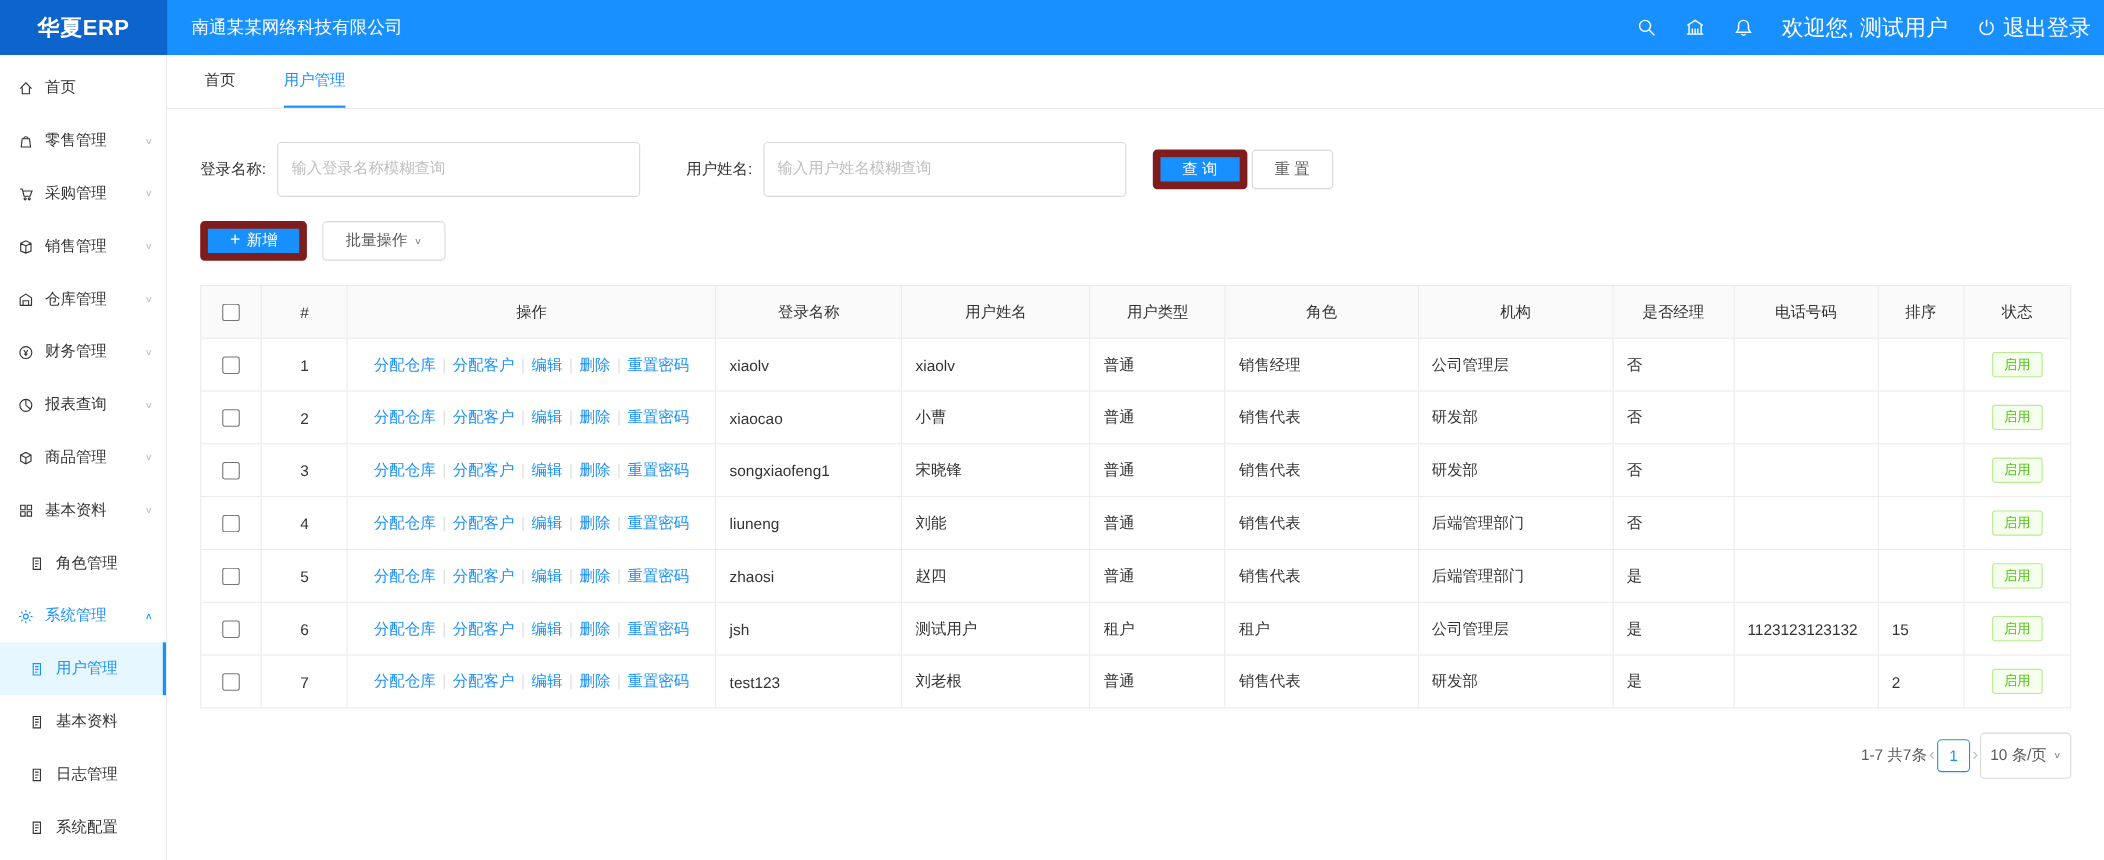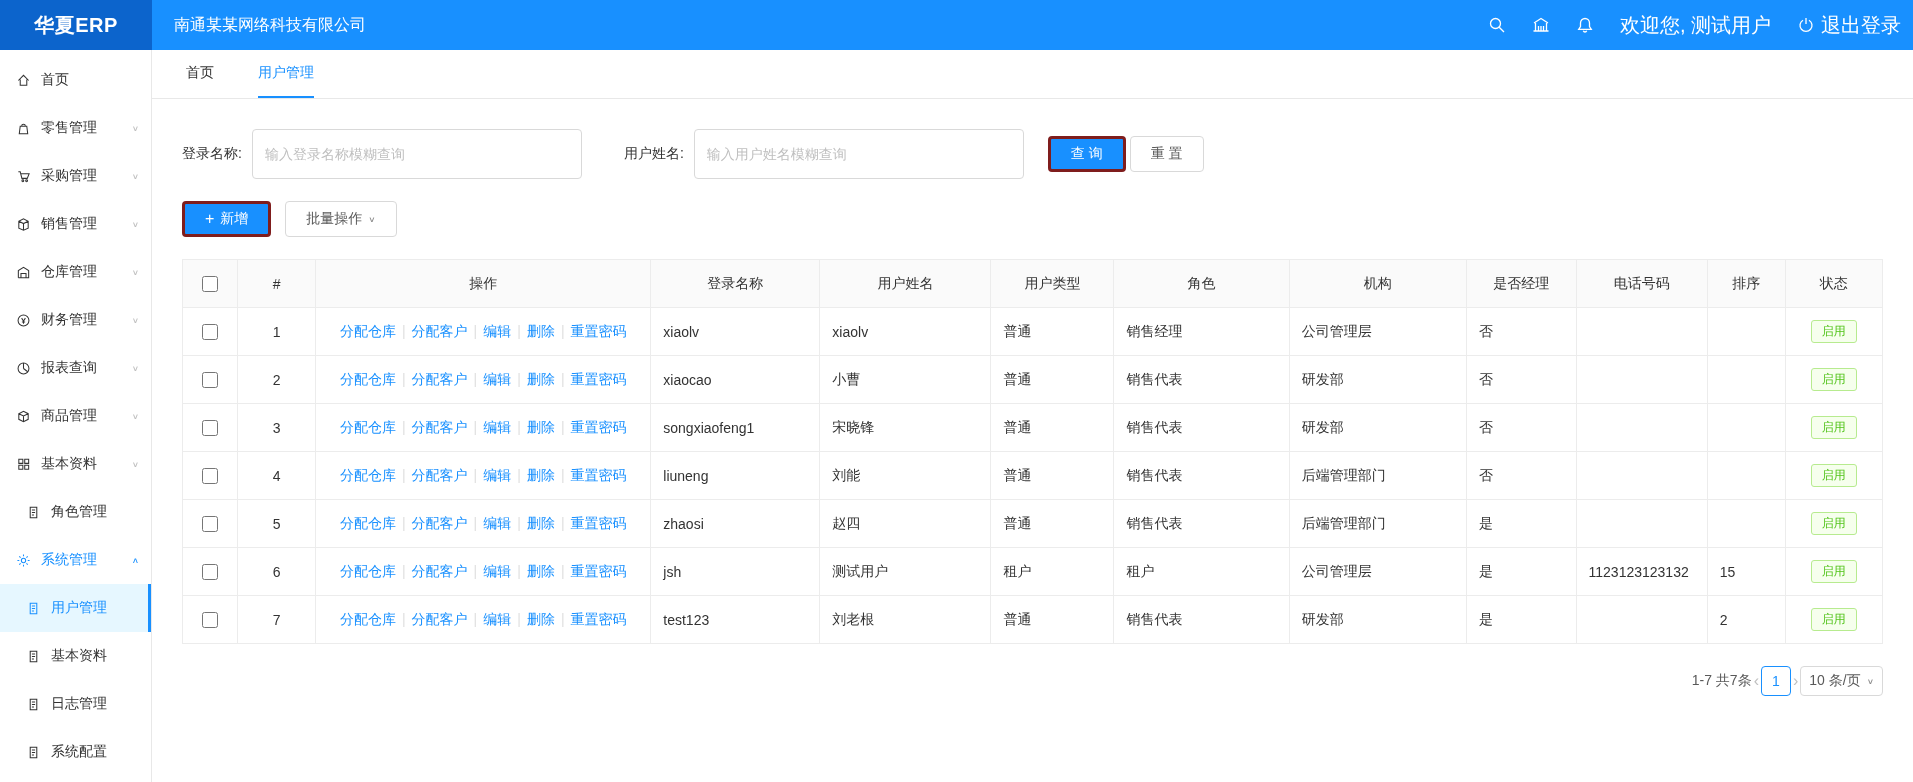--- a/index.html
+++ b/index.html
@@ -35,26 +35,26 @@
   
   .tabbar { height:49px; border-bottom:1px solid #e8e8e8; display:flex; align-items:stretch; padding-left:34px; gap:44px; }
   .tab { display:flex; align-items:center; font-size:14px; color:#333; cursor:pointer; border-bottom:2px solid transparent; }
   .tab.active { color:#1890ff; border-bottom-color:#1890ff; }
 
   
   .content { padding:0 30px; flex:1; }
   .filter-row { margin-top:30px; display:flex; align-items:center; }
   .filter-label { font-size:14px; color:#333; margin-right:10px; white-space:nowrap; }
   .filter-input { width:330px; height:50px; border:1px solid #d9d9d9; border-radius:4px; padding:0 12px; font-size:14px;
-                  color:#333; outline:none; font-family:Liberation Sans, sans-serif; }
+                  color:#333; outline:none; font-family:Liberation Serif, serif; }
   .filter-input::placeholder { color:#bfbfbf; }
   .gap-lg { margin-left:42px; }
   .btn { height:36px; padding:0 20px; border-radius:4px; font-size:14px; cursor:pointer; font-family:inherit;
          display:inline-flex; align-items:center; gap:6px; }
-  .btn-primary { background:#1890ff; border:3px solid #7f1d1d; color:#fff; }
+  .btn-primary { background:#1890ff; border:7px solid #7f1d1d; color:#fff; }
   .btn-default { background:#fff; border:1px solid #d9d9d9; color:#595959; }
   .search-btn { margin-left:24px; }
   .reset-btn { margin-left:4px; }
   .toolbar { margin-top:22px; display:flex; align-items:center; gap:14px; }
   .plus { font-size:16px; line-height:1; }
   .dd-arrow { font-size:10px; color:#8c8c8c; transform:scaleY(.8); }
 
   
   table { margin-top:22px; width:100%; border-collapse:collapse; table-layout:fixed; }
   th, td { border:1px solid #ececec; height:48px; padding:0 12px; font-size:14px; overflow:hidden;
@@ -67,21 +67,21 @@
   .chkbox { width:16px; height:16px; cursor:pointer; accent-color:#1890ff; vertical-align:middle; }
   .badge-enabled { display:inline-block; padding:3px 10px; font-size:12px; line-height:1.2; color:#52c41a;
                    border:1px solid #b7eb8f; background:#f6ffed; border-radius:3px; }
 
   
   .pagination { margin:22px 0 0; display:flex; justify-content:flex-end; align-items:center; 
                 color:#595959; font-size:14px; }
   .pg-arrow { color:#c0c0c0; font-size:16px; cursor:pointer; padding:0 2px; }
   .pg-num { min-width:30px; height:30px; border:1px solid #1890ff; color:#1890ff; border-radius:4px;
             display:inline-flex; align-items:center; justify-content:center; cursor:pointer; background:#fff; }
-  .pg-size { height:30px; border:1px solid #d9d9d9; border-radius:4px; padding:0 8px; display:inline-flex;
+  .pg-size { height:42px; border:1px solid #d9d9d9; border-radius:4px; padding:0 8px; display:inline-flex;
              align-items:center; gap:6px; cursor:pointer; color:#595959; background:#fff; }
 </style>
 </head>
 <body>
 
 <div class="header">
   <div class="logo">华夏ERP</div>
   <div class="company">南通某某网络科技有限公司</div>
   <div class="header-right">
     <span class="hicon">

